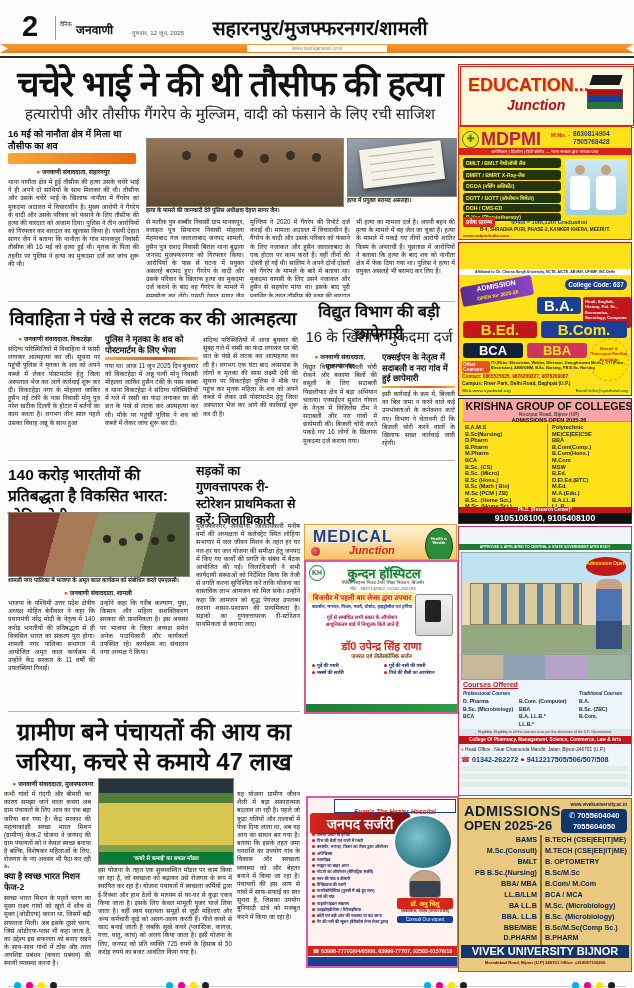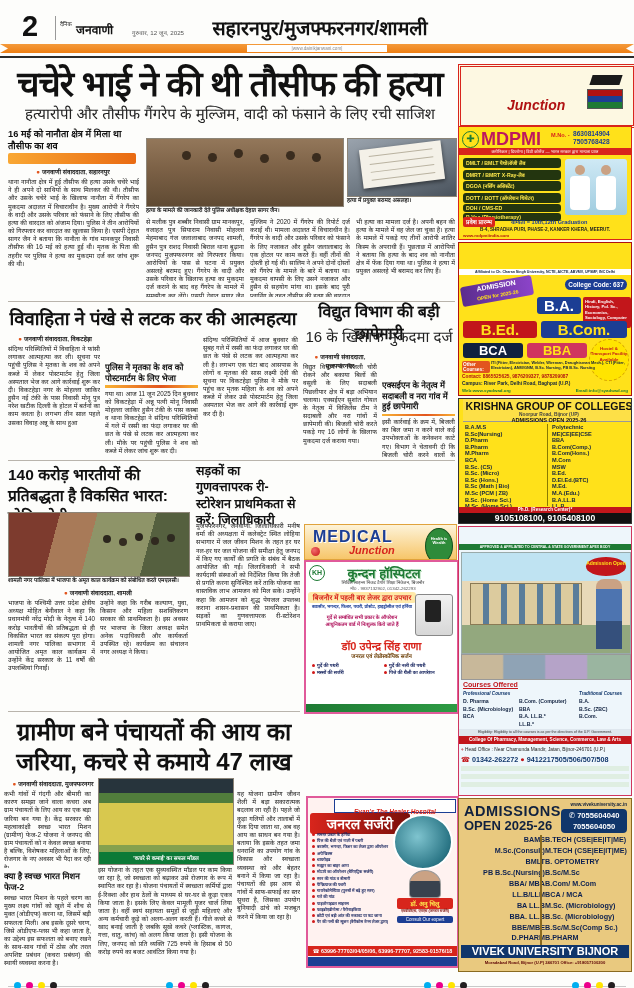--- a/index.html
+++ b/index.html
@@ -3,21 +3,21 @@
 <meta charset="utf-8">
 <style>
   html,body{margin:0;padding:0;}
   body{width:634px;height:988px;position:relative;background:#fdfdfb;font-family:"Liberation Sans","DejaVu Sans",sans-serif;color:#111;overflow:hidden;}
   .abs{position:absolute;}
   .ctr{text-align:center;}
   .bold{font-weight:bold;}
   .bodytxt{font-size:6.3px;line-height:1.3;color:#1c1c1c;overflow:hidden;text-align:justify;}
   .byline{font-size:6.2px;font-weight:bold;color:#222;}
   .byline .dot{color:#e2551e;margin-right:2px;}
-  .subhead{font-weight:bold;font-size:8.4px;line-height:1.25;color:#111;margin-top:28px;}
+  .subhead{font-weight:bold;font-size:8.4px;line-height:1.25;color:#111;}
   .orange-rule{height:2.6px;background:linear-gradient(90deg,#f9b233,#e2551e 60%,#f9b233);margin:2px 0;}
   .caption{font-size:5.7px;font-weight:bold;color:#222;line-height:1.2;}
   .hrule{position:absolute;height:1px;background:#b9b4ac;}
   .photo{position:absolute;overflow:hidden;border:1px solid #8c8477;}
   .photo-police{background:linear-gradient(180deg,#93775a,#7c6146 45%,#5f4a33),repeating-linear-gradient(90deg,rgba(40,30,18,.28) 0 13px,rgba(255,255,255,.06) 13px 26px);}
   .photo-doc{background:linear-gradient(160deg,#9aa3ad,#707a84 55%,#49525c);}
   .letter{position:absolute;left:12%;top:10%;width:76%;height:68%;background:#f4f1e8;transform:rotate(-7deg);box-shadow:0 2px 4px rgba(0,0,0,.5);}
   .letter i{display:block;height:1px;background:#b9b2a0;margin:7px 9px 0;}
   .photo-speaker{background:linear-gradient(105deg,#7d3b2e 0 26%,#a87a58 26% 45%,#8e9468 45% 75%,#55603f 75%);}
   .photo-wall{background:linear-gradient(180deg,#27343c 0 16%,#517d3c 16% 28%,#d8c84e 28% 78%,#85a14e 78%);}
@@ -169,21 +169,21 @@
       <div>गुर्दे की नली की पथरी</div>
       <div>पित्ते की थैली का आपरेशन</div>
     </div>
   <div class="abs" style="left:0;bottom:0;width:100%;height:8px;background:linear-gradient(90deg,#1e7a34,#2e9b44);"></div>
 </div>
 
 <div class="adbox" style="left:306px;top:796px;width:149px;height:168px;background:#fff2f0;border:2px solid #e05a9a;">
   <div class="abs ctr" style="left:26px;top:1px;width:120px;height:12px;background:#fff;border:1px solid #1c3e94;">
     <span style="font-size:6.4px;color:#d8251c;font-weight:bold;font-style:italic;">Evan's The Healer Hospital</span>
   </div>
-  <div class="abs bold ctr" style="left:2px;top:15px;width:100px;font-size:14px;color:#fff;background:linear-gradient(90deg,#d8251c,#7a0f0a);border-radius:3px;padding:1px 0;">जनरल सर्जरी</div>
+  <div class="abs bold ctr" style="left:2px;top:15px;width:100px;font-size:14px;color:#fff;background:linear-gradient(90deg,#d8251c,#7a0f0a);border-radius:3px;padding:1px 0;">जनपद सर्जरी</div>
   <div class="abs slist" style="left:4px;top:34px;width:84px;height:110px;overflow:hidden;">
       <div>समस्त प्रकार के हर्निया</div>
       <div>पित्त की थैली एवं नाली में पथरी</div>
       <div>बवासीर, भगन्दर, फिशर का लेजर द्वारा ऑपरेशन</div>
       <div>अपेन्डिक्स</div>
       <div>थायरोइड</div>
       <div>मल्द्वार का बाहर आना</div>
       <div>मोटापे का ऑपरेशन (बैरिएट्रिक सर्जरी)</div>
       <div>स्तन की गांठ व बीमारी</div>
       <div>पैन्क्रियाज की पथरी</div>
@@ -199,20 +199,21 @@
   <div class="abs bold ctr" style="right:4px;top:100px;width:56px;font-size:6.4px;color:#ffe94d;background:#d8251c;border-radius:2px;padding:1px 0;">डॉ. अनु चिलु</div>
   <div class="abs ctr" style="right:4px;top:110px;width:56px;font-size:3.8px;color:#7a0f0a;font-weight:bold;">एमबीबीएस, एमएस (जनरल सर्जरी)</div>
   <div class="abs ctr" style="right:4px;top:118px;width:56px;font-size:4.6px;color:#fff;background:#1c3e94;border-radius:2px;padding:1px 0;">Consult Our expert</div>
   <div class="abs ctr bold" style="left:0;bottom:10px;width:100%;height:10px;background:#d8251c;color:#fff;font-size:5.4px;line-height:10px;">
     <span>☎</span> <span>63996-77703/04/05/06, 63996-77707, 92583-01576/18</span>
   </div>
   <div class="abs" style="left:0;bottom:0;width:100%;height:9px;background:#1c3e94;"></div>
 </div>
 
 <div class="adbox" style="left:458px;top:64px;width:172px;height:58px;background:#fdf8e2;border:3px double #d8251c;">
+  <div class="abs bold" style="left:7px;top:8px;font-size:18px;color:#d8251c;text-shadow:1px 1px 0 #f9d34c;">EDUCATION...</div>
   <div class="abs bold" style="left:46px;top:30px;font-size:14px;color:#b01212;font-style:italic;">Junction</div>
   <div class="abs" style="right:12px;top:8px;width:30px;height:10px;background:#1a1a1a;transform:skewX(-18deg);"></div>
   <div class="abs" style="right:10px;top:22px;width:34px;height:18px;background:linear-gradient(180deg,#b01212 0 33%,#1c3e94 33% 66%,#1e7a34 66%);border:1px solid #555;"></div>
 </div>
 
 <div class="adbox" style="left:458px;top:126px;width:172px;height:112px;background:#ffe11a;border:1.5px solid #d8251c;">
   <div class="abs" style="left:3px;top:4px;width:15px;height:15px;border-radius:50%;border:1.5px solid #1e7a34;color:#1e7a34;font-weight:bold;text-align:center;line-height:14px;font-size:10px;">✚</div>
   <div class="abs bold" style="left:22px;top:2px;font-size:18px;color:#be185d;">MDPMI</div>
   <div class="abs bold" style="left:92px;top:5px;font-size:5.6px;color:#d8251c;">M.No. -</div>
   <div class="abs bold" style="left:114px;top:3px;font-size:6.6px;color:#1c3e94;">8630814904</div>
@@ -251,21 +252,21 @@
   <div class="abs starburst" style="right:2px;top:96px;width:38px;height:34px;font-size:4.4px;line-height:1.2;padding-top:6px;">Hostel &amp; Transport Facility Available</div>
   <div class="abs bold" style="left:3px;top:118px;width:26px;font-size:4.8px;color:#fff;background:#e2551e;border-radius:2px;padding:1px;">Other Courses:</div>
   <div class="abs" style="left:32px;top:117px;width:136px;font-size:3.9px;color:#10213f;font-weight:bold;line-height:1.3;">ITI (Fitter, Electrician, Welder, Wireman, Draughtsman Mech.), CTI (Fitter, Electrician), ANM/GNM, B.Sc. Nursing, PB B.Sc. Nursing</div>
   <div class="abs bold" style="left:3px;top:131px;width:166px;font-size:4.8px;color:#b01212;">Contact: 8865525625, 9876209327, 9878209087</div>
   <div class="abs bold" style="left:3px;top:138px;width:166px;font-size:4.8px;color:#10213f;">Campus: River Park, Delhi Road, Baghpat (U.P.)</div>
   <div class="abs bold" style="left:3px;top:145px;font-size:4.4px;color:#1e7a34;">Web:www.syadwad.org</div>
   <div class="abs bold" style="right:3px;top:145px;font-size:4.4px;color:#1e7a34;">Email:info@syadwad.org</div>
 </div>
 
 <div class="adbox" style="left:458px;top:398px;width:172px;height:124px;background:#ffe11a;border:1.5px solid #333;">
-  <div class="abs ctr" style="left:4px;top:0;width:172px;height:22px;background:#fde047;border-bottom:1px solid #999;">
+  <div class="abs ctr" style="left:4px;top:0;width:172px;height:22px;background:#fca5a5;border-bottom:1px solid #999;">
     <div class="bold" style="font-size:10.5px;margin-top:1px;">KRISHNA GROUP OF COLLEGES</div>
     <div class="bold" style="font-size:4.8px;color:#444;">Noorpur Road, Bijnor (UP)</div>
     <div class="bold" style="font-size:5.6px;">ADMISSIONS OPEN 2025-26</div>
   </div>
   <div class="abs kr" style="left:6px;top:25px;width:80px;">
       <div>B.A.M.S</div>
       <div>B.Sc(Nursing)</div>
       <div>D.Pharm</div>
       <div>B.Pharm</div>
       <div>M.Pharm</div>
@@ -338,21 +339,21 @@
   <div class="abs" style="left:2px;top:239px;width:168px;height:24px;background:repeating-linear-gradient(180deg,#dfeee2 0 5px,#eef6fb 5px 8px);"></div>
 </div>
 
 <div class="adbox" style="left:458px;top:798px;width:172px;height:172px;background:#e9c97f;border:1.5px solid #8a6a20;">
   <div class="abs bold" style="left:5px;top:4px;font-size:14.5px;color:#10213f;letter-spacing:.5px;">ADMISSIONS</div>
   <div class="abs bold" style="left:5px;top:19px;font-size:13px;color:#10213f;">OPEN 2025-26</div>
   <div class="abs" style="right:4px;top:3px;font-size:4.6px;color:#10213f;font-weight:bold;">www.vivekuniversity.ac.in</div>
   <div class="abs bold" style="right:4px;top:10px;width:66px;height:22px;background:#10366b;color:#fff;border-radius:4px;font-size:7.6px;text-align:center;line-height:1.4;padding-top:2px;">
     <span>✆</span> <span>7055604040</span><br><span>7055604050</span>
   </div>
-  <div class="abs vrow" style="left:10px;top:36px;width:76px;text-align:right;">
+  <div class="abs vrow" style="left:2px;top:36px;width:76px;text-align:right;">
       <div>BAMS</div>
       <div>M.Sc.(Consult)</div>
       <div>BMLT</div>
       <div>PB B.Sc.(Nursing)</div>
       <div>BBA/ MBA</div>
       <div>LL.B/LLM</div>
       <div>BA LL.B</div>
       <div>BBA. LL.B</div>
       <div>BBE/MBE</div>
       <div>D.PHARM</div>

